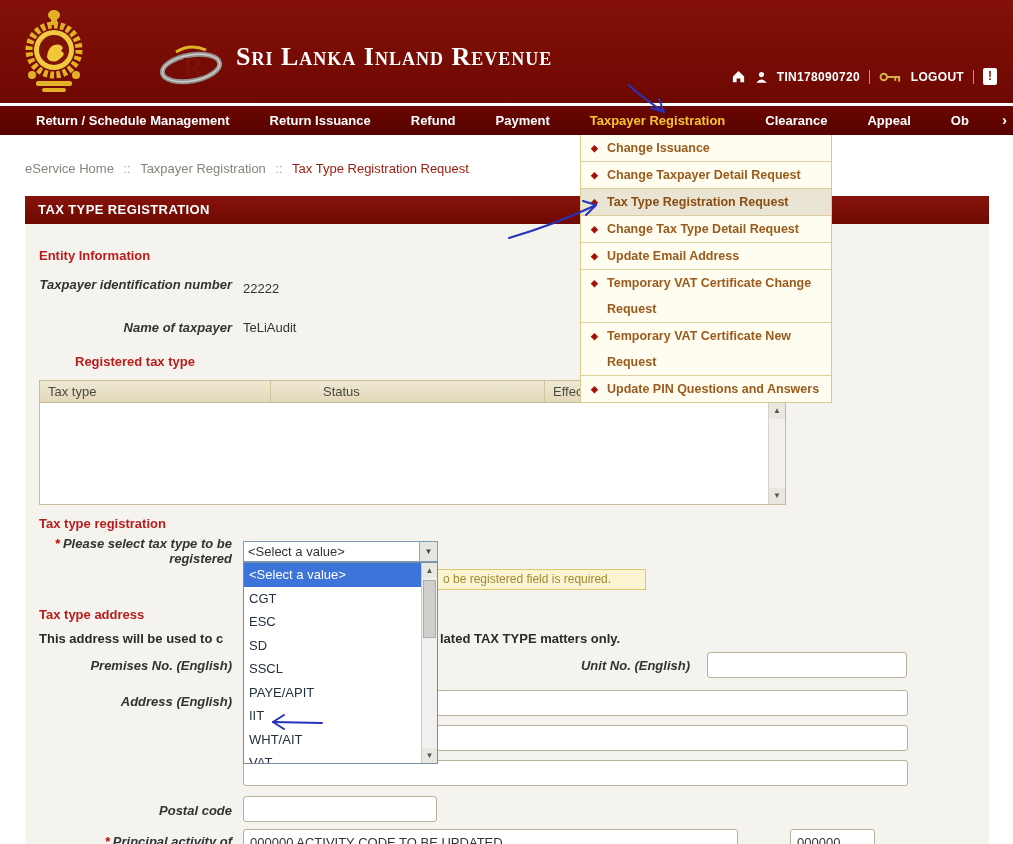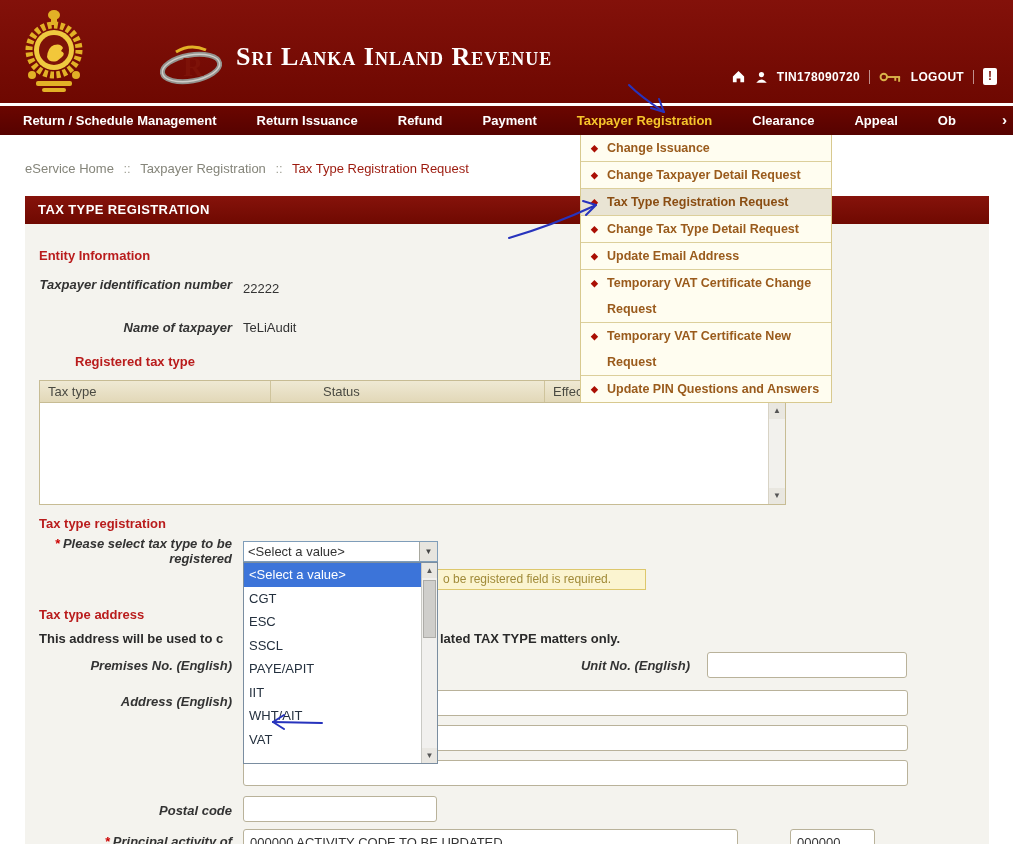--- a/index.html
+++ b/index.html
@@ -16,21 +16,21 @@
            font-size:26px; font-weight:700; letter-spacing:1px; }
   .hdr-right { position:absolute; right:16px; top:68px; display:flex; align-items:center; gap:9px; }
   .hdr-right .txt { color:#fff; font-size:12px; font-weight:bold; letter-spacing:.3px; }
   .vdiv { width:1px; height:14px; background:rgba(255,255,255,.55); }
   .alert-box { width:14px; height:17px; background:#fff; border-radius:2px; color:#7d1208;
                font-weight:bold; font-size:12px; text-align:center; line-height:17px; }
 
   
   .nav { position:absolute; left:0; top:106px; width:1013px; height:29px;
          background:linear-gradient(#6b0600,#560200); display:flex; align-items:center;
-         padding-left:23px; gap:40px; }
+         padding-left:36px; gap:40px; }
   .nav-item { color:#fff; font-size:13px; font-weight:bold; white-space:nowrap; cursor:pointer; }
   .nav-item.active { color:#f6c52b; }
   .nav-more { position:absolute; right:6px; top:5px; color:#fff; font-size:15px; font-weight:bold; }
 
   
   .crumbs { position:absolute; left:25px; top:161px; font-size:13px; }
   .crumbs .c1 { color:#85857a; }
   .crumbs .sep { color:#a3a398; margin:0 6px; }
   .crumbs .cur { color:#9c1a0e; }
 
@@ -222,20 +222,21 @@
 
     <div class="lblcol" style="top:638px;"><span class="req">*</span><span>Principal activity of</span></div>
     <input class="inputbox" style="left: 218px; top: 633px; width: 495px;" value="000000 ACTIVITY CODE TO BE UPDATED">
     <input class="inputbox" style="left: 765px; top: 633px; width: 85px;" value="000000">
   </section>
 
   <div class="opts-pop">
     <div class="opt sel">&lt;Select a value&gt;</div>
     <div class="opt">CGT</div>
     <div class="opt">ESC</div>
+    <div class="opt">SD</div>
     <div class="opt">SSCL</div>
     <div class="opt">PAYE/APIT</div>
     <div class="opt">IIT</div>
     <div class="opt">WHT/AIT</div>
     <div class="opt">VAT</div>
     <div class="opts-sb">
       <div class="arr up">▲</div>
       <div class="thumb"></div>
       <div class="arr dn">▼</div>
     </div>

